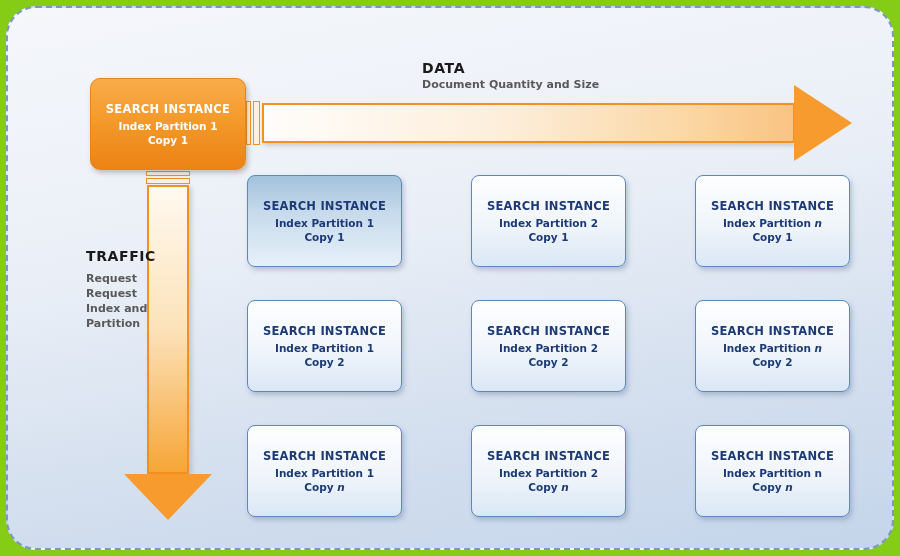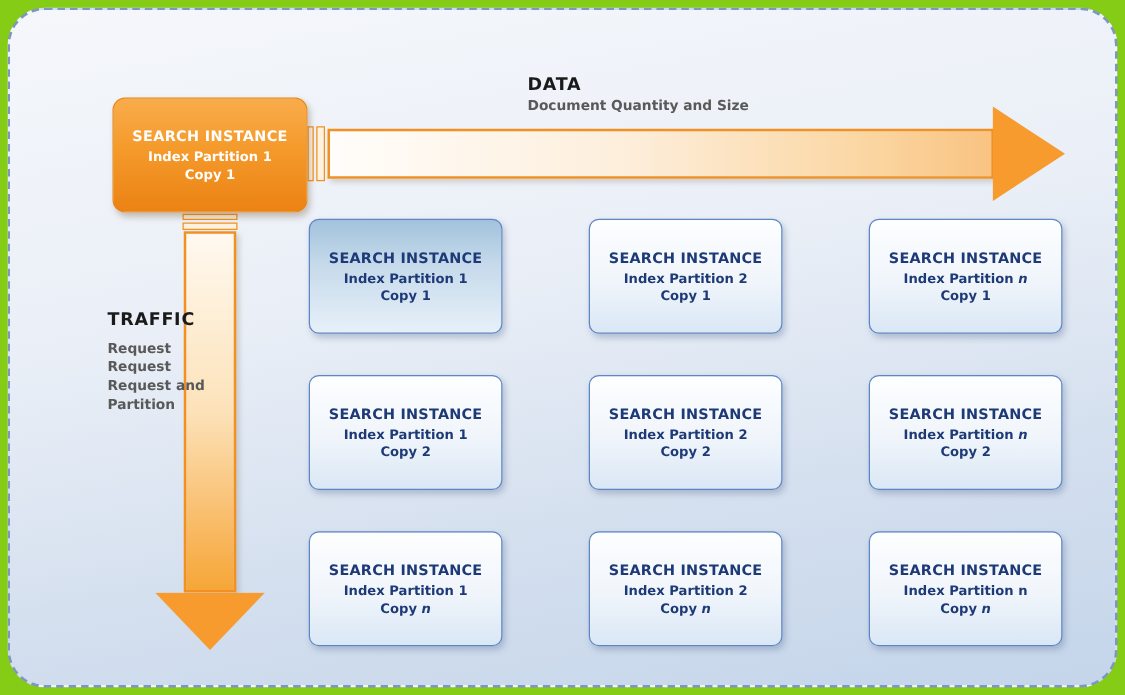--- a/index.html
+++ b/index.html
@@ -147,21 +147,21 @@
   </div>
 
   <div class="v-strip s1"></div>
   <div class="v-strip s2"></div>
   <div class="v-shaft"></div>
   <div class="v-head"></div>
   <div class="traffic-label">
     <div class="axis-title">TRAFFIC</div>
     <div class="traffic-line">Request</div>
     <div class="traffic-line">Request</div>
-    <div class="traffic-line">Request and</div>
+    <div class="traffic-line">Index and</div>
     <div class="traffic-line">Partition</div>
   </div>
 
   <div class="src-box">
     <div class="src-title">SEARCH INSTANCE</div>
     <div class="src-line">Index Partition 1</div>
     <div class="src-line">Copy 1</div>
   </div>
 
   <div class="si-grid">

